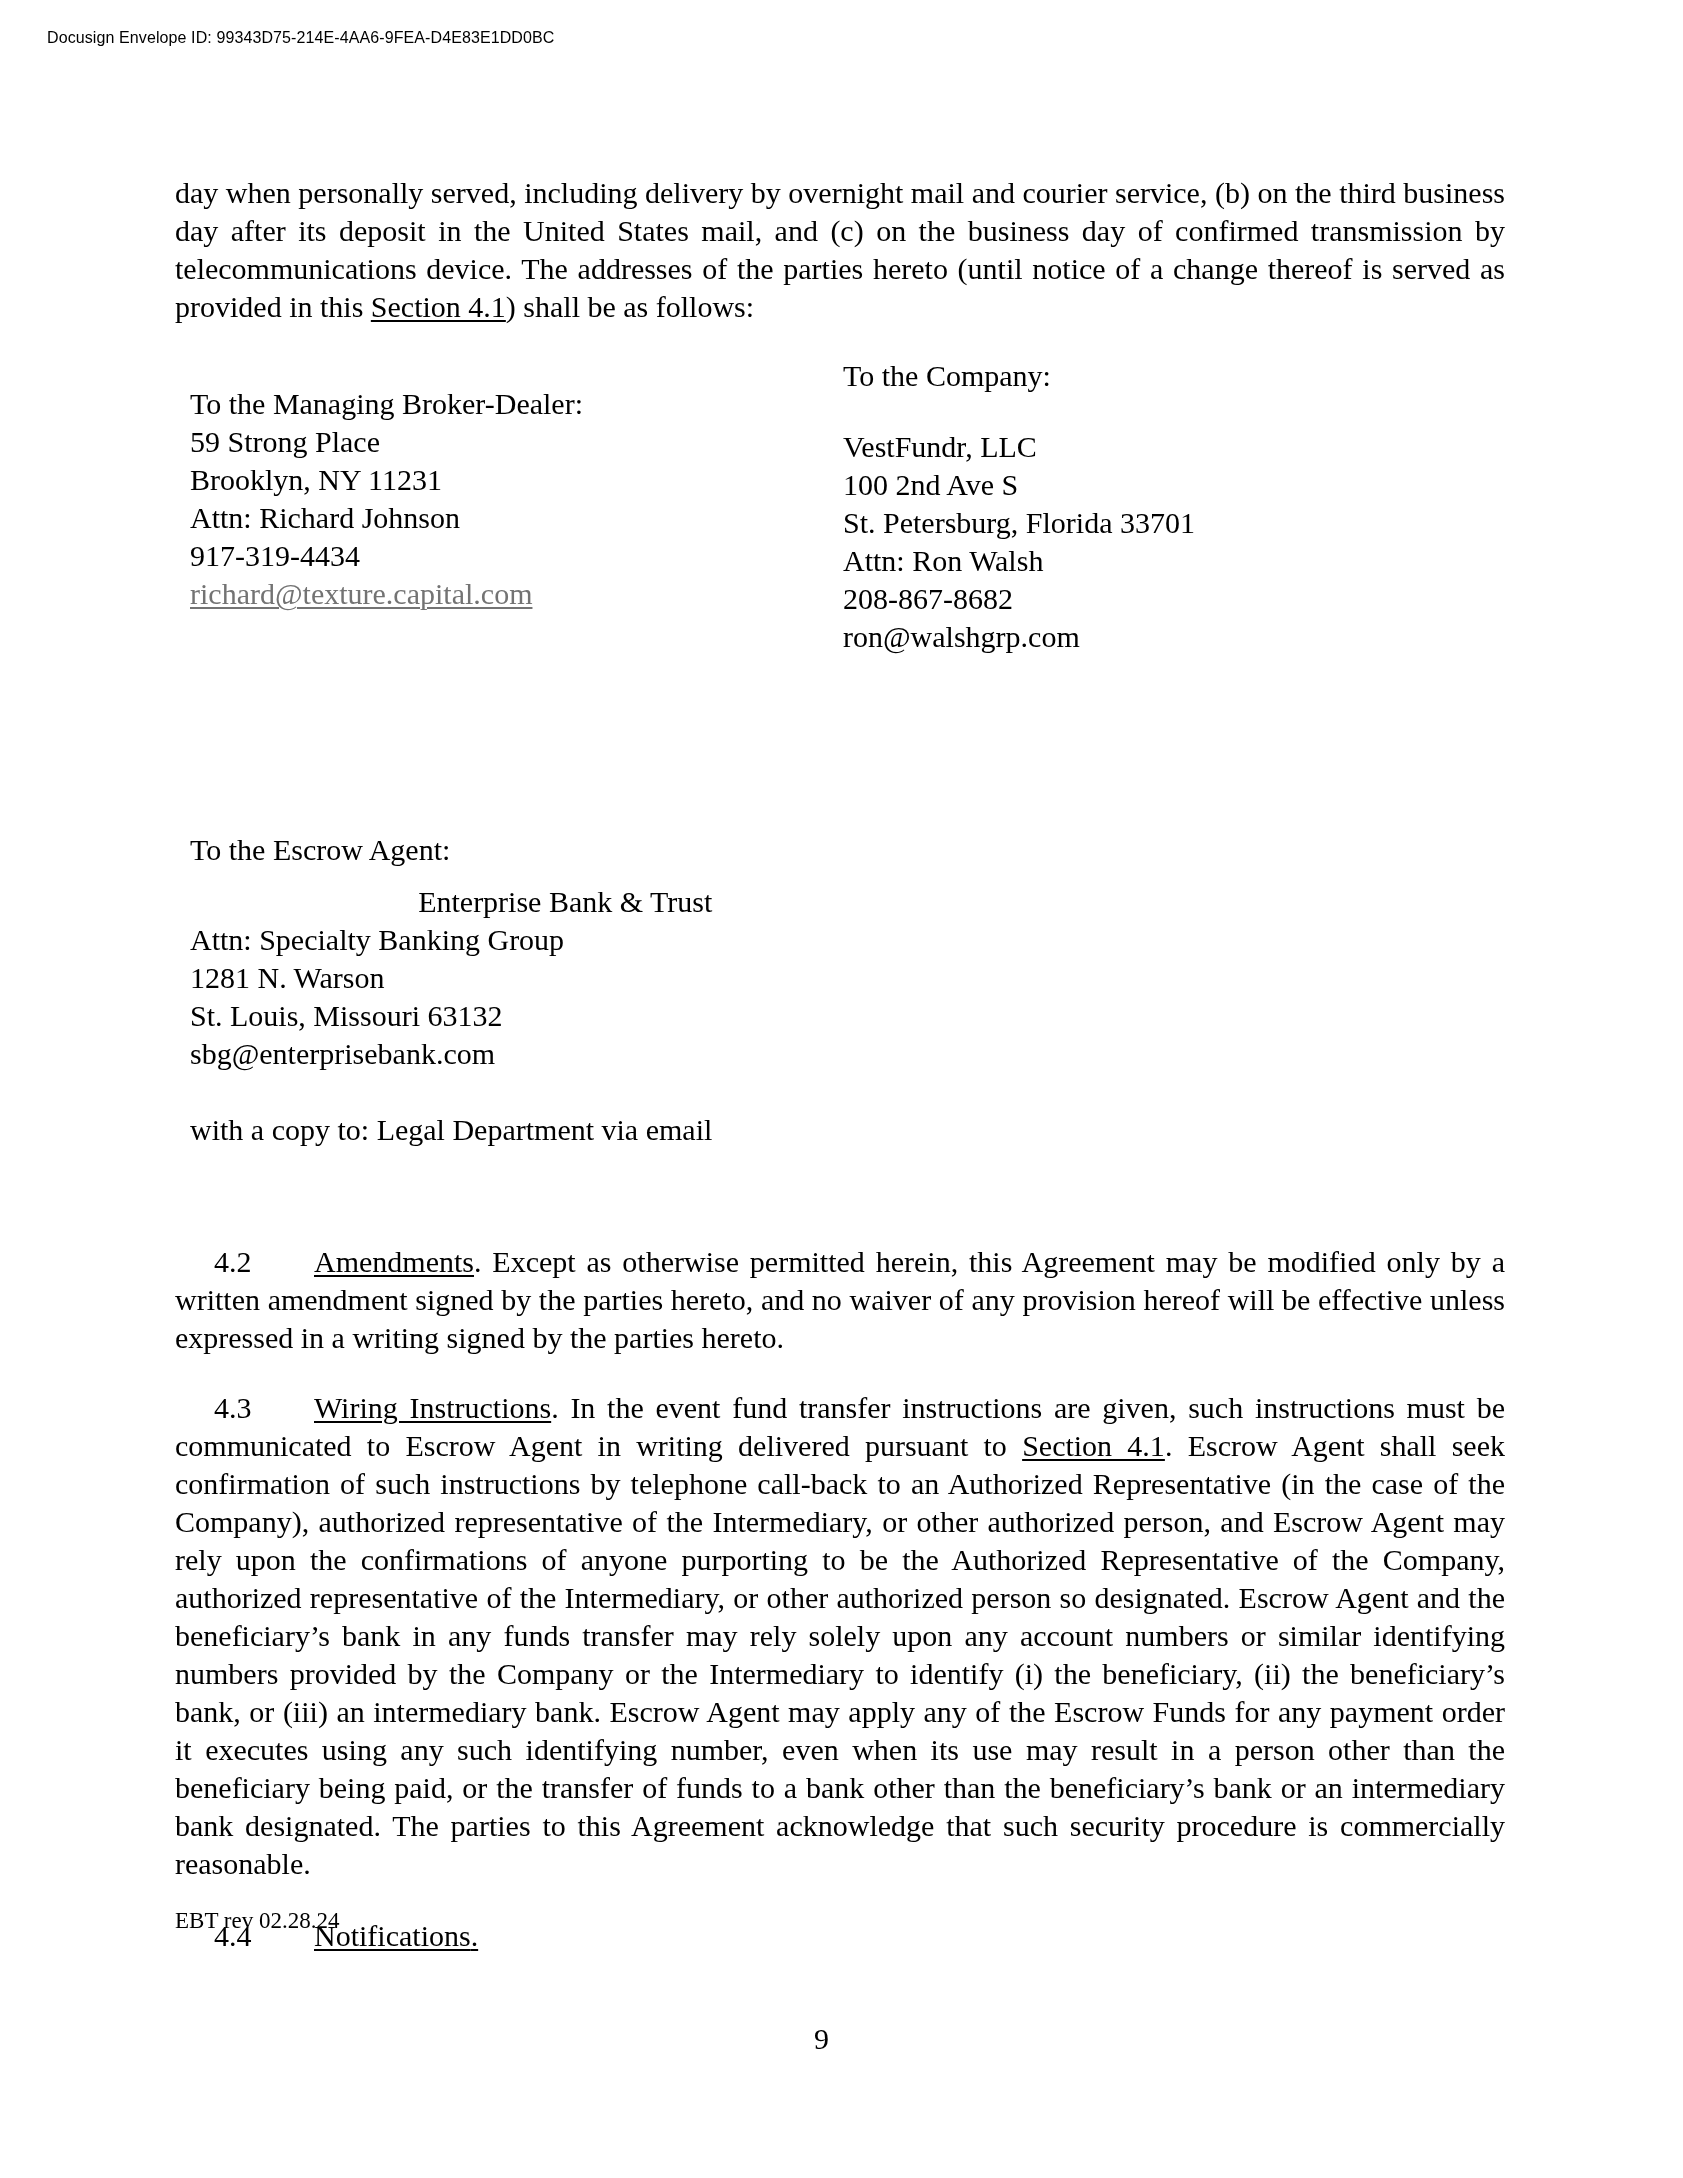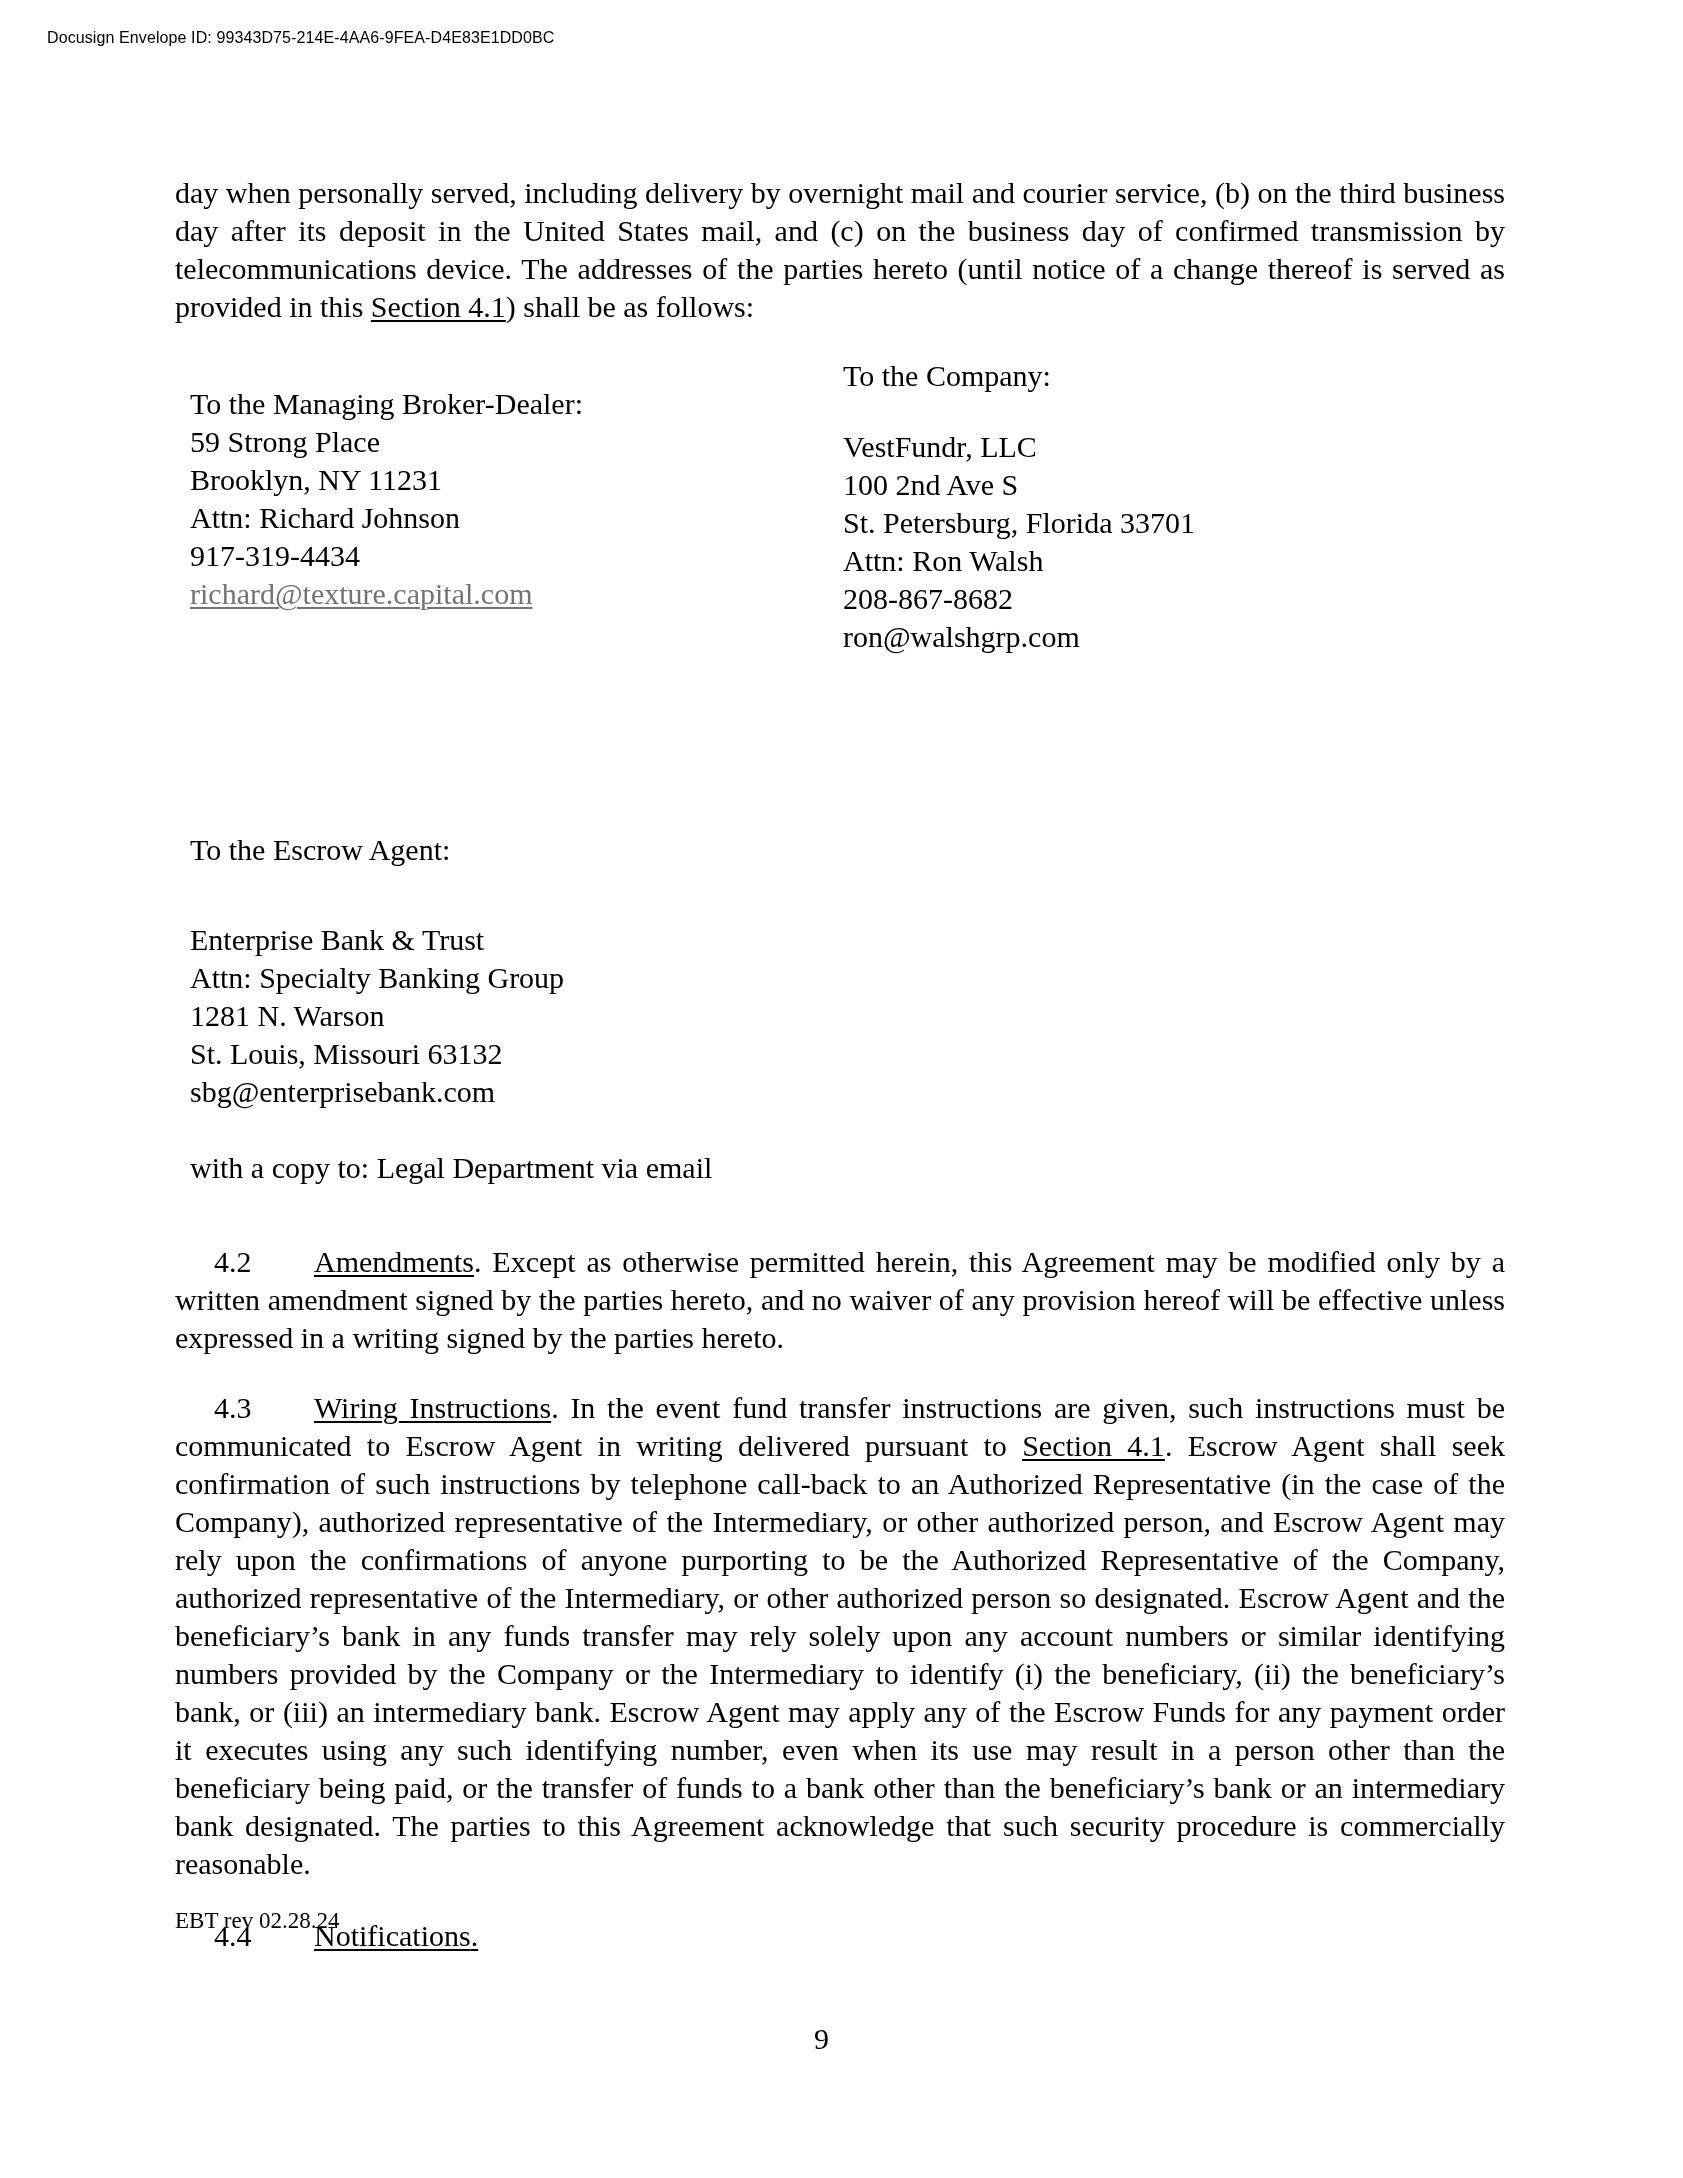--- a/index.html
+++ b/index.html
@@ -52,21 +52,21 @@
     <span class="line" style="margin-top:33px;">VestFundr, LLC</span>
     <span class="line">100 2nd Ave S</span>
     <span class="line">St. Petersburg, Florida 33701</span>
     <span class="line">Attn: Ron Walsh</span>
     <span class="line">208-867-8682</span>
     <span class="line">ron@walshgrp.com</span>
   </div>
 
   <div class="col" style="left:190px; top:831px;">
     <span class="line">To the Escrow Agent:</span>
-    <span class="line" style="margin-top:52px;">Enterprise Bank &amp; Trust</span>
+    <span class="line" style="margin-top:14px;text-align:right;">Enterprise Bank &amp; Trust</span>
     <span class="line">Attn: Specialty Banking Group</span>
     <span class="line">1281 N. Warson</span>
     <span class="line">St. Louis, Missouri 63132</span>
     <span class="line">sbg@enterprisebank.com</span>
     <span class="line" style="margin-top:38px;">with a copy to:  Legal Department via email</span>
   </div>
 
   <p class="para" style="top:1243px;"><span class="secnum">4.2</span><span class="u">Amendments</span><span>. Except as otherwise permitted herein, this Agreement may be modified only by a written amendment signed by the parties hereto, and no waiver of any provision hereof will be effective unless expressed in a writing signed by the parties hereto.</span></p>
 
   <p class="para" style="top:1389px;"><span class="secnum">4.3</span><span class="u">Wiring Instructions</span><span>.  In the event fund transfer instructions are given, such instructions must be communicated to Escrow Agent in writing delivered pursuant to </span><span class="u">Section 4.1</span><span>.  Escrow Agent shall seek confirmation of such instructions by telephone call-back to an Authorized Representative (in the case of the Company), authorized representative of the Intermediary, or other authorized person, and Escrow Agent may rely upon the confirmations of anyone purporting to be the Authorized Representative of the Company, authorized representative of the Intermediary, or other authorized person so designated.  Escrow Agent and the beneficiary’s bank in any funds transfer may rely solely upon any account numbers or similar identifying numbers provided by the Company or the Intermediary to identify (i) the beneficiary, (ii) the beneficiary’s bank, or (iii) an intermediary bank. Escrow Agent may apply any of the Escrow Funds for any payment order it executes using any such identifying number, even when its use may result in a person other than the beneficiary being paid, or the transfer of funds to a bank other than the beneficiary’s bank or an intermediary bank designated. The parties to this Agreement acknowledge that such security procedure is commercially reasonable.</span></p>

